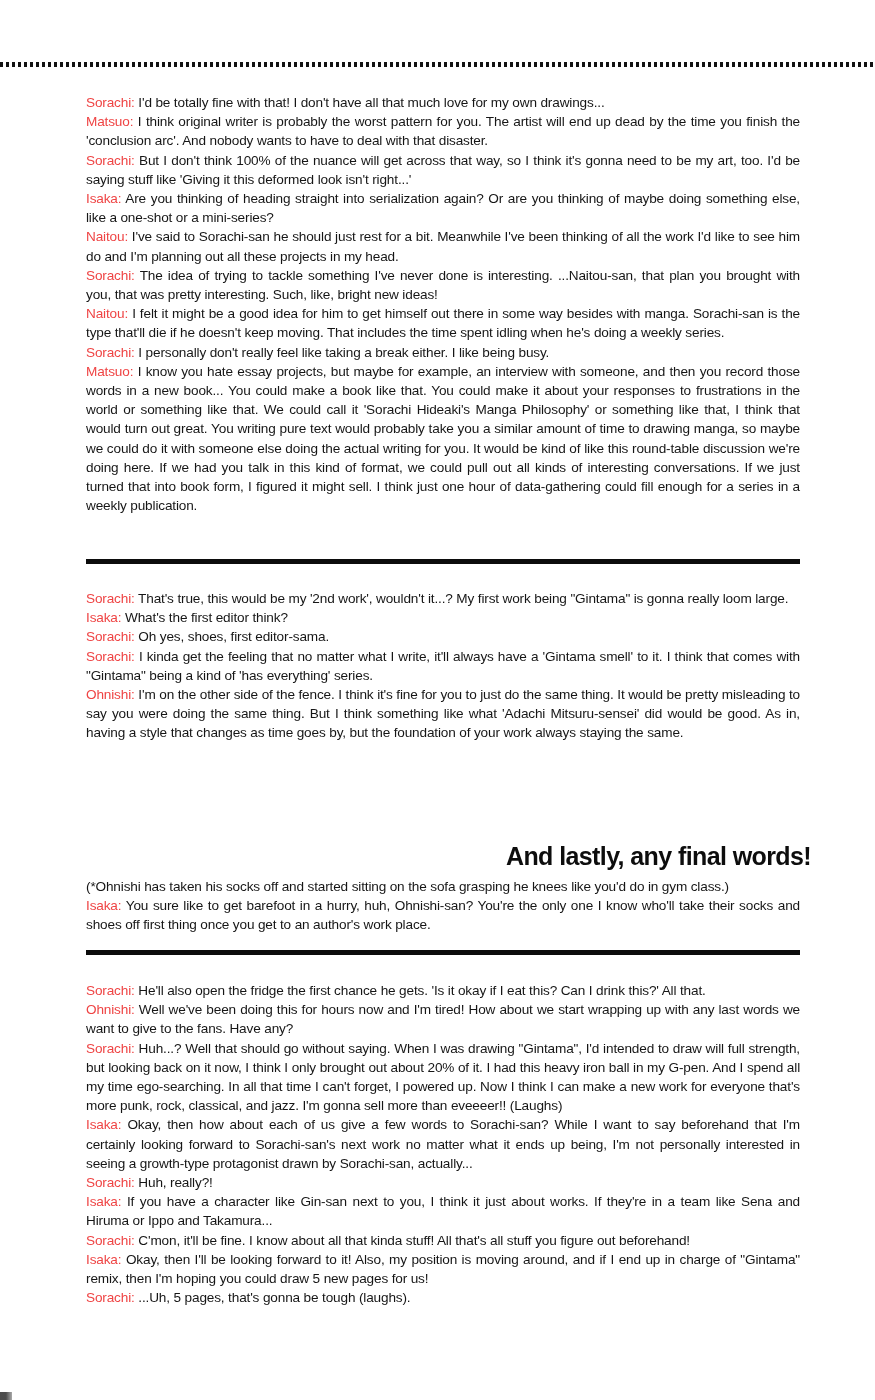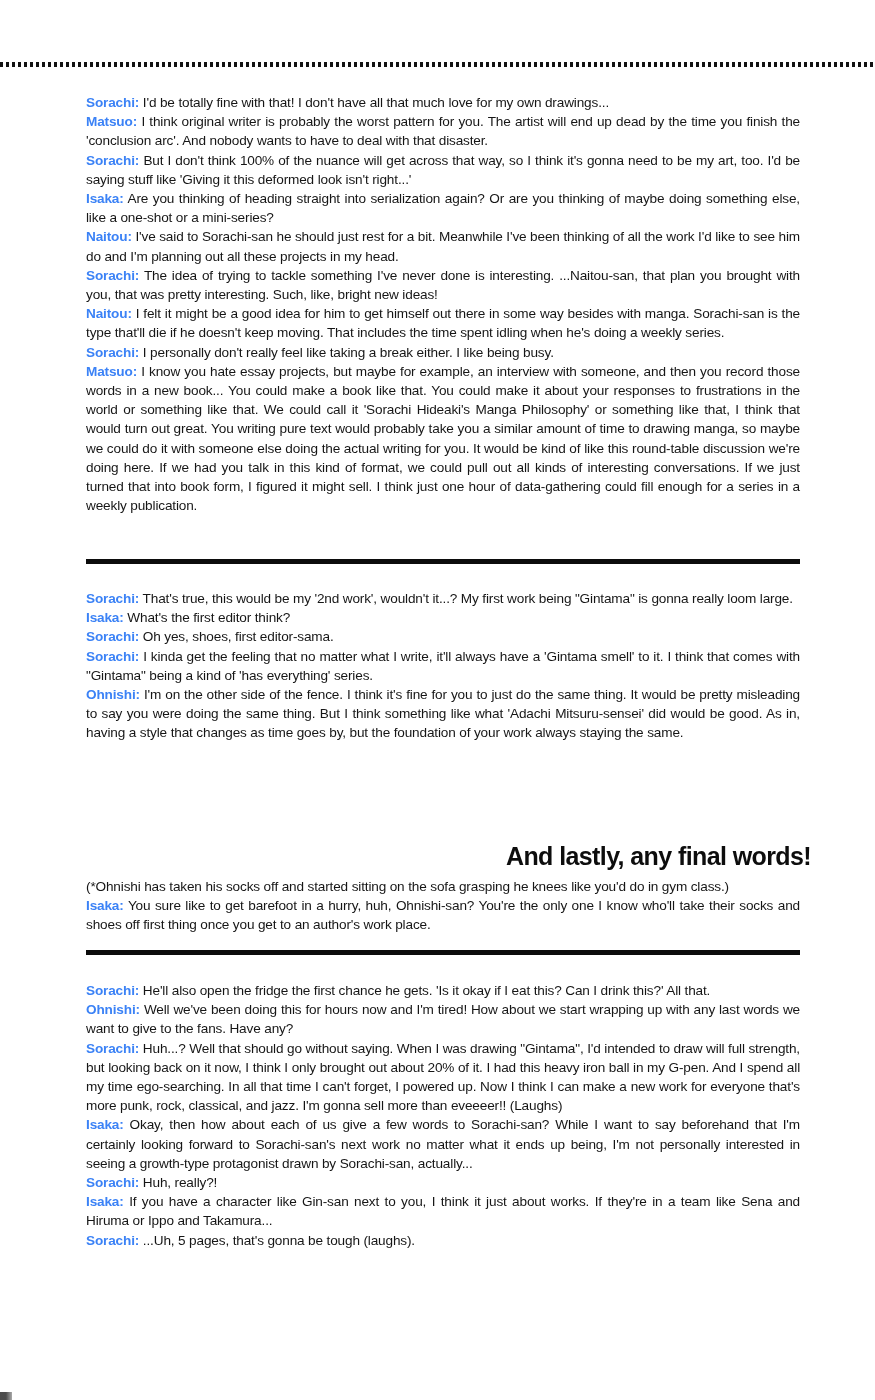--- a/index.html
+++ b/index.html
@@ -27,21 +27,21 @@
     width: 714px;
   }
   .dialogue p {
     margin: 0;
     font-size: 13.6px;
     line-height: 19.2px;
     letter-spacing: -0.15px;
     text-align: justify;
     color: #161616;
   }
-  .dialogue p b { font-weight: bold; color: #3b82f6; }
+  .dialogue p b { font-weight: normal; color: #ef4444; }
   .thick-rule {
     position: absolute;
     left: 86px;
     width: 714px;
     height: 5px;
     background: #0c0c0c;
   }
   .section-heading {
     position: absolute;
     left: 86px;
@@ -109,18 +109,20 @@
 
   <div id="rule2" class="thick-rule"></div>
 
   <div id="sec4" class="content-col dialogue">
       <p><b>Sorachi:</b> <span>He'll also open the fridge the first chance he gets. 'Is it okay if I eat this? Can I drink this?' All that.</span></p>
       <p><b>Ohnishi:</b> <span>Well we've been doing this for hours now and I'm tired! How about we start wrapping up with any last words we want to give to the fans. Have any?</span></p>
       <p><b>Sorachi:</b> <span>Huh...? Well that should go without saying. When I was drawing "Gintama", I'd intended to draw will full strength, but looking back on it now, I think I only brought out about 20% of it. I had this heavy iron ball in my G-pen. And I spend all my time ego-searching. In all that time I can't forget, I powered up. Now I think I can make a new work for everyone that's more punk, rock, classical, and jazz. I'm gonna sell more than eveeeer!! (Laughs)</span></p>
       <p><b>Isaka:</b> <span>Okay, then how about each of us give a few words to Sorachi-san? While I want to say beforehand that I'm certainly looking forward to Sorachi-san's next work no matter what it ends up being, I'm not personally interested in seeing a growth-type protagonist drawn by Sorachi-san, actually...</span></p>
       <p><b>Sorachi:</b> <span>Huh, really?!</span></p>
       <p><b>Isaka:</b> <span>If you have a character like Gin-san next to you, I think it just about works. If they're in a team like Sena and Hiruma or Ippo and Takamura...</span></p>
+      <p><b>Sorachi:</b> <span>C'mon, it'll be fine. I know about all that kinda stuff! All that's all stuff you figure out beforehand!</span></p>
+      <p><b>Isaka:</b> <span>Okay, then I'll be looking forward to it! Also, my position is moving around, and if I end up in charge of "Gintama" remix, then I'm hoping you could draw 5 new pages for us!</span></p>
       <p><b>Sorachi:</b> <span>...Uh, 5 pages, that's gonna be tough (laughs).</span></p>
     </div>
 
   <div class="scan-artifact"></div>
 
 </div>
 
 </body></html>

